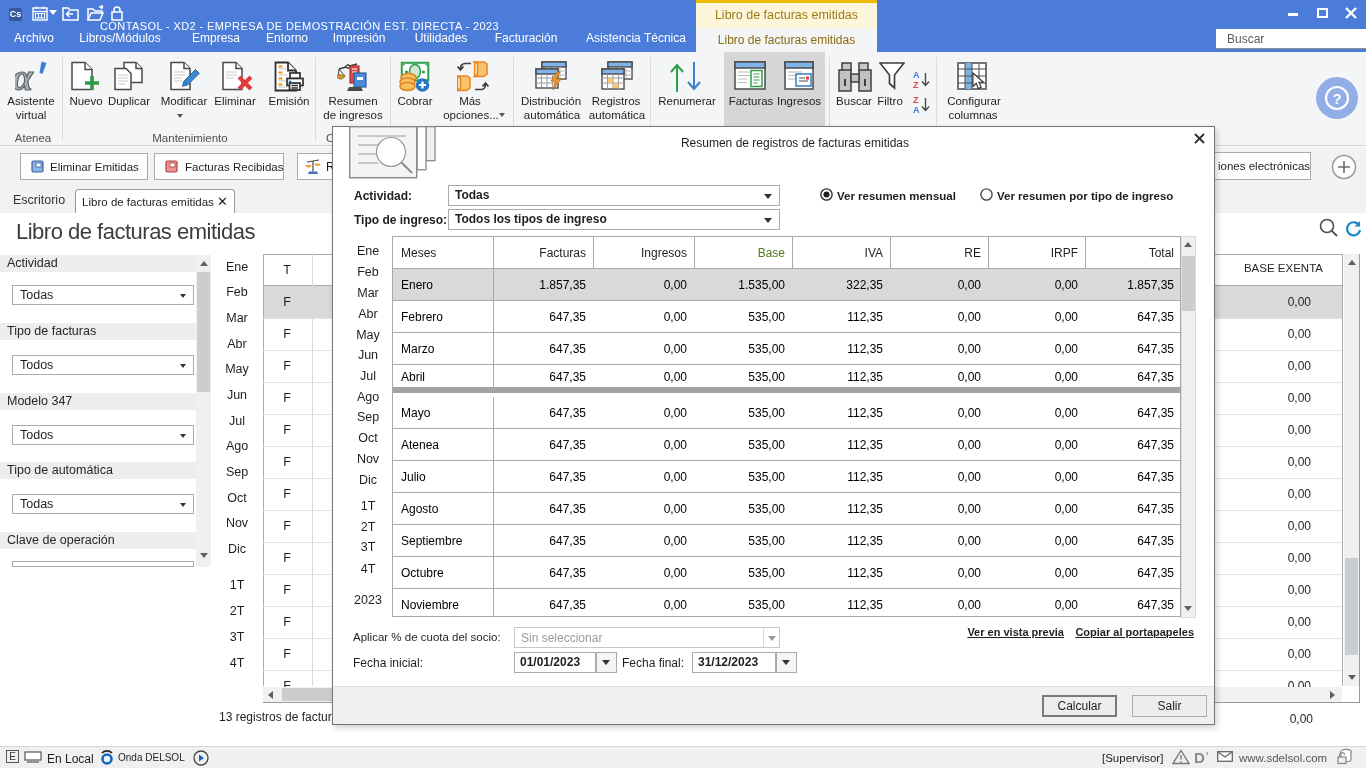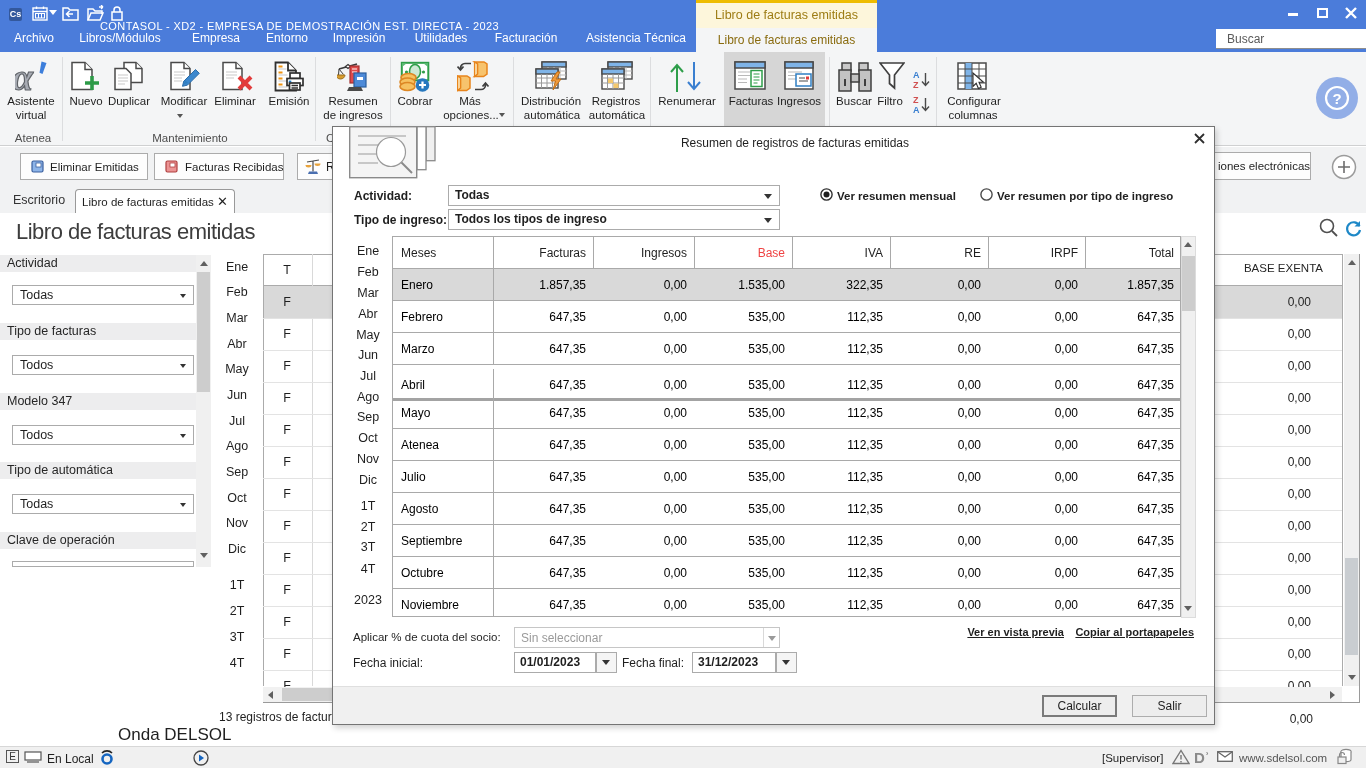--- a/index.html
+++ b/index.html
@@ -423,21 +423,21 @@
 <div class="ab" style="left:6px;top:750px;width:13px;height:13px;border:1px solid #555;font-size:10px;text-align:center;line-height:12px;color:#333">E</div>
 <svg class="ab" style="left:24px;top:751px" width="18" height="12" viewBox="0 0 18 12">
 <rect x="1" y="1" width="16" height="8" fill="#fff" stroke="#555" stroke-width="1.2"></rect>
 <line x1="3" y1="11" x2="15" y2="11" stroke="#555" stroke-width="1.2"></line>
 </svg>
 <div class="ab" style="left:47px;top:752px;font-size:12px;color:#1f1f1f">En Local</div>
 <svg class="ab" style="left:99px;top:749px" width="16" height="16" viewBox="0 0 16 16">
 <circle cx="8" cy="10" r="4.5" fill="none" stroke="#1565c0" stroke-width="2.6"></circle>
 <path d="M3,4 a7,7 0 0 1 10,0" fill="none" stroke="#222" stroke-width="1.6"></path>
 </svg>
-<div class="ab" style="left:118px;top:725px;font-size:17px;color:#1f1f1f">Onda DELSOL</div>
+<div class="ab" style="left:118px;top:752px;font-size:10px;color:#1f1f1f">Onda DELSOL</div>
 <svg class="ab" style="left:193px;top:750px" width="16" height="16" viewBox="0 0 16 16">
 <circle cx="8" cy="8" r="7" fill="none" stroke="#444" stroke-width="1.3"></circle>
 <path d="M6,4.5 l5,3.5 l-5,3.5 z" fill="#1565c0"></path>
 </svg>
 <div class="ab" style="left:1102px;top:752px;font-size:11.5px;color:#1f1f1f">[Supervisor]</div>
 <svg class="ab" style="left:1172px;top:749px" width="18" height="16" viewBox="0 0 18 16">
 <path d="M9,1.5 L17,14.5 H1 Z" fill="none" stroke="#777" stroke-width="1.4"></path>
 <path d="M9,6 v4.5 M9,12 v1.5" stroke="#777" stroke-width="1.4"></path>
 </svg>
 <div class="ab" style="left:1194px;top:749px;font-size:15px;font-weight:bold;color:#8a8a8a">Dʾ</div>
@@ -498,21 +498,21 @@
 <div class="lbl" style="left:348px;top:540px;width:40px;font-size:12.5px">3T</div>
 <div class="lbl" style="left:348px;top:562px;width:40px;font-size:12.5px">4T</div>
 <div class="lbl" style="left:348px;top:593px;width:40px;font-size:12.5px">2023</div>
 <div class="ab" style="left:392px;top:236px;width:789px;height:381px;border:1px solid #a9a9a9;overflow:hidden;background:#fff">
 <div class="ab" style="left:0;top:0;width:787px;height:32px;border-bottom:1px solid #a9a9a9">
       <div class="ab" style="left:8px;top:9px;font-size:12px;color:#1f1f1f">Meses</div>
       <div class="ab" style="left:100px;top:9px;width:93px;text-align:right;font-size:12px;color:#1f1f1f">Facturas</div>
       <div class="ab" style="left:100px;top:0;width:1px;height:32px;background:#a9a9a9"></div>
       <div class="ab" style="left:200px;top:9px;width:94px;text-align:right;font-size:12px;color:#1f1f1f">Ingresos</div>
       <div class="ab" style="left:200px;top:0;width:1px;height:32px;background:#a9a9a9"></div>
-      <div class="ab" style="left:301px;top:9px;width:91px;text-align:right;font-size:12px;color:#ef4444">Base</div>
+      <div class="ab" style="left:301px;top:9px;width:91px;text-align:right;font-size:12px;color:#4d7c0f">Base</div>
       <div class="ab" style="left:301px;top:0;width:1px;height:32px;background:#a9a9a9"></div>
       <div class="ab" style="left:399px;top:9px;width:91px;text-align:right;font-size:12px;color:#1f1f1f">IVA</div>
       <div class="ab" style="left:399px;top:0;width:1px;height:32px;background:#a9a9a9"></div>
       <div class="ab" style="left:497px;top:9px;width:91px;text-align:right;font-size:12px;color:#1f1f1f">RE</div>
       <div class="ab" style="left:497px;top:0;width:1px;height:32px;background:#a9a9a9"></div>
       <div class="ab" style="left:595px;top:9px;width:90px;text-align:right;font-size:12px;color:#1f1f1f">IRPF</div>
       <div class="ab" style="left:595px;top:0;width:1px;height:32px;background:#a9a9a9"></div>
       <div class="ab" style="left:692px;top:9px;width:89px;text-align:right;font-size:12px;color:#1f1f1f">Total</div>
       <div class="ab" style="left:692px;top:0;width:1px;height:32px;background:#a9a9a9"></div>
     </div>
@@ -542,21 +542,21 @@
       <div class="ab" style="left:8px;top:9px;font-size:12px;color:#000">Marzo</div>
       <div class="ab" style="left:100px;top:9px;width:93px;text-align:right;font-size:12px;color:#000">647,35</div>
       <div class="ab" style="left:200px;top:9px;width:94px;text-align:right;font-size:12px;color:#000">0,00</div>
       <div class="ab" style="left:301px;top:9px;width:91px;text-align:right;font-size:12px;color:#000">535,00</div>
       <div class="ab" style="left:399px;top:9px;width:91px;text-align:right;font-size:12px;color:#000">112,35</div>
       <div class="ab" style="left:497px;top:9px;width:91px;text-align:right;font-size:12px;color:#000">0,00</div>
       <div class="ab" style="left:595px;top:9px;width:90px;text-align:right;font-size:12px;color:#000">0,00</div>
       <div class="ab" style="left:692px;top:9px;width:89px;text-align:right;font-size:12px;color:#000">647,35</div>
       <div class="ab" style="left:100px;top:0;width:1px;height:32px;background:#a9a9a9"></div>
     </div>
-<div class="ab" style="left:0;top:132px;width:787px;height:32px;border-bottom:3px solid #a3a3a3">
+<div class="ab" style="left:0;top:124px;width:787px;height:32px;border-bottom:6px solid #a3a3a3">
       <div class="ab" style="left:8px;top:9px;font-size:12px;color:#000">Abril</div>
       <div class="ab" style="left:100px;top:9px;width:93px;text-align:right;font-size:12px;color:#000">647,35</div>
       <div class="ab" style="left:200px;top:9px;width:94px;text-align:right;font-size:12px;color:#000">0,00</div>
       <div class="ab" style="left:301px;top:9px;width:91px;text-align:right;font-size:12px;color:#000">535,00</div>
       <div class="ab" style="left:399px;top:9px;width:91px;text-align:right;font-size:12px;color:#000">112,35</div>
       <div class="ab" style="left:497px;top:9px;width:91px;text-align:right;font-size:12px;color:#000">0,00</div>
       <div class="ab" style="left:595px;top:9px;width:90px;text-align:right;font-size:12px;color:#000">0,00</div>
       <div class="ab" style="left:692px;top:9px;width:89px;text-align:right;font-size:12px;color:#000">647,35</div>
       <div class="ab" style="left:100px;top:0;width:1px;height:32px;background:#a9a9a9"></div>
     </div>

